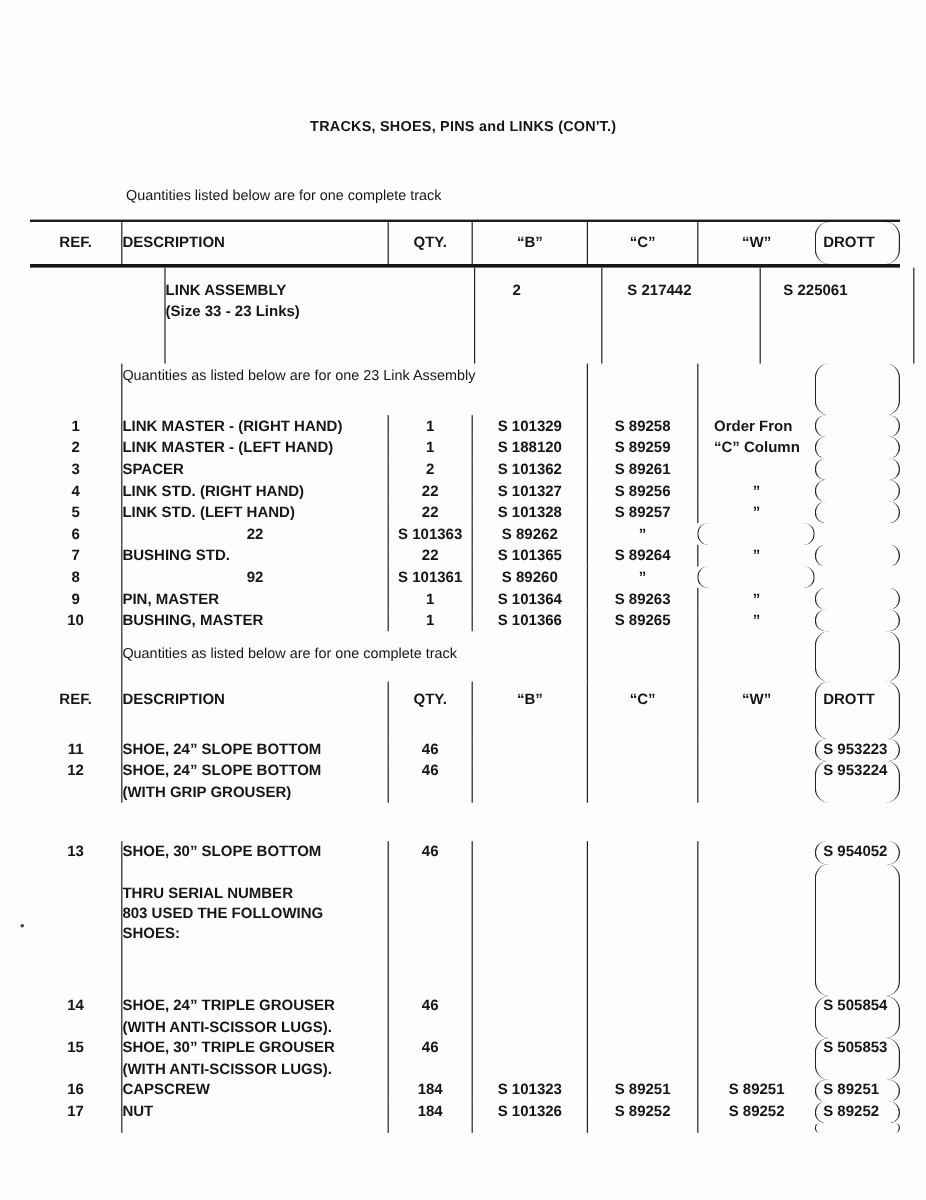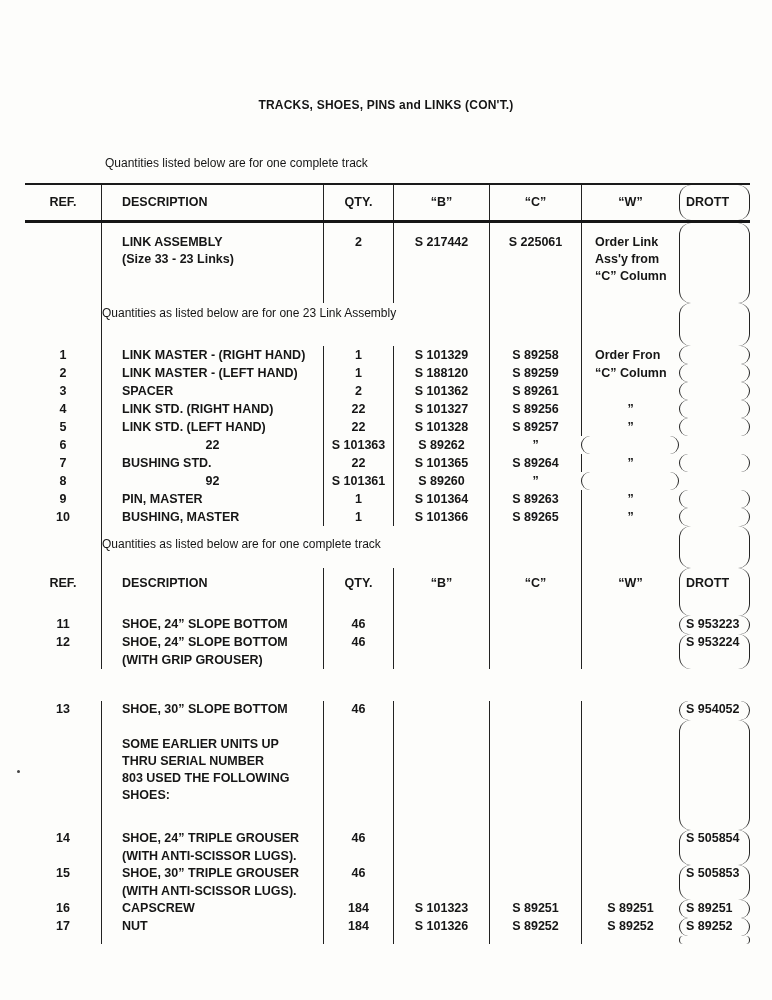--- a/index.html
+++ b/index.html
@@ -26,25 +26,25 @@
   }
   .trow { display: grid; grid-template-columns: 76px 222px 70px 96px 92px 98px 71px; }
   .c { border-left: 1px solid #222; min-width: 0; overflow: hidden; }
   .trow .c:first-child { border-left: none; }
   .trow .c:last-child { border-right: 1px solid #222; border-radius: 12px; }
 
   .thead { border-bottom: 3px solid #161616; }
   .thead .c { height: 35px; line-height: 34px; font-weight: bold; font-size: 12.5px; }
 
   .ctr { text-align: center; }
-  .desc { padding-left: 20px; }
+  .desc { padding-left: 0; }
   .drott { padding-left: 6px; }
   .wl { text-align: left; padding-left: 13px; }
 
-  .r-link { height: 80px; }
+  .r-link { height: 80px; gap: 36px; }
   .r-link .c { padding-top: 11px; line-height: 17px; font-size: 12.5px; font-weight: bold; }
 
   .r-note1 { height: 43px; }
   .r-note1 .c { padding-top: 3px; font-size: 12px; }
   .r-note2 { height: 42px; }
   .r-note2 .c { padding-top: 11px; font-size: 12px; }
   .note-span { grid-column: 2 / 5; padding-left: 0; white-space: nowrap; }
 
   .r-part { height: 18px; }
   .r-part .c { line-height: 18px; font-size: 12.5px; font-weight: bold; }
@@ -243,21 +243,20 @@
     <div class="c ctr">46</div>
     <div class="c ctr"></div>
     <div class="c ctr"></div>
     <div class="c ctr"></div>
     <div class="c drott">S 954052</div>
   </div>
 
   <div class="trow r-note3">
     <div class="c"></div>
     <div class="c desc">
-      <div>SOME EARLIER UNITS UP</div>
       <div>THRU SERIAL NUMBER</div>
       <div>803 USED THE FOLLOWING</div>
       <div>SHOES:</div>
     </div>
     <div class="c"></div>
     <div class="c"></div>
     <div class="c"></div>
     <div class="c"></div>
     <div class="c"></div>
   </div>

